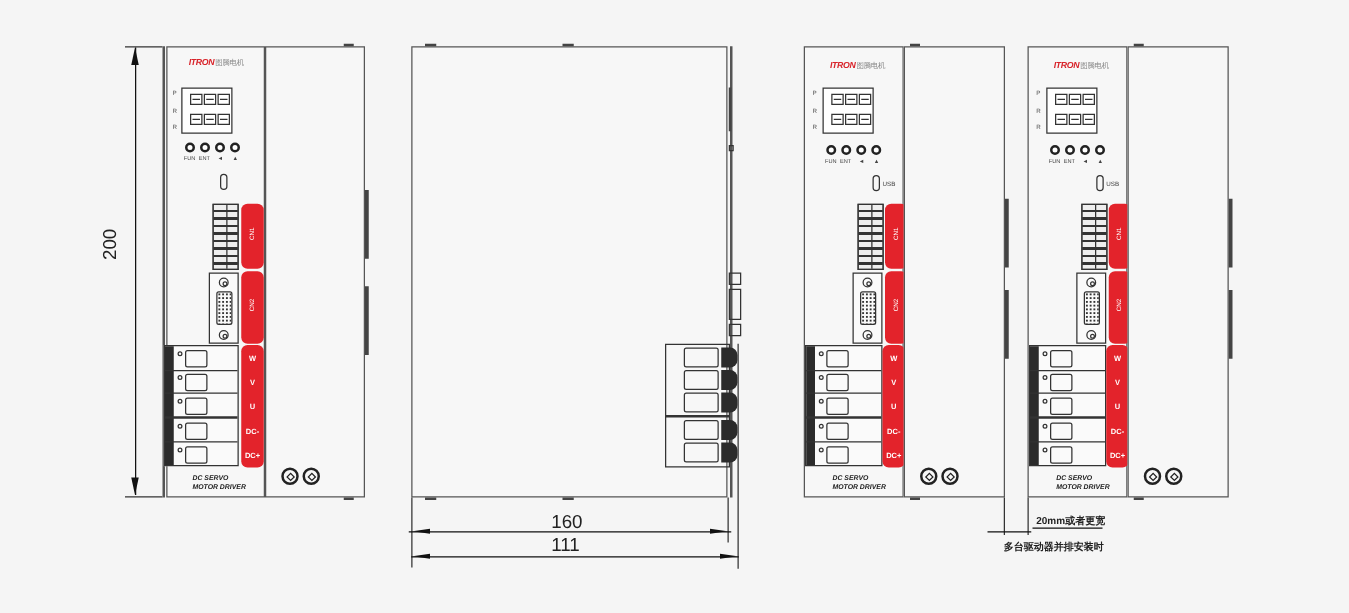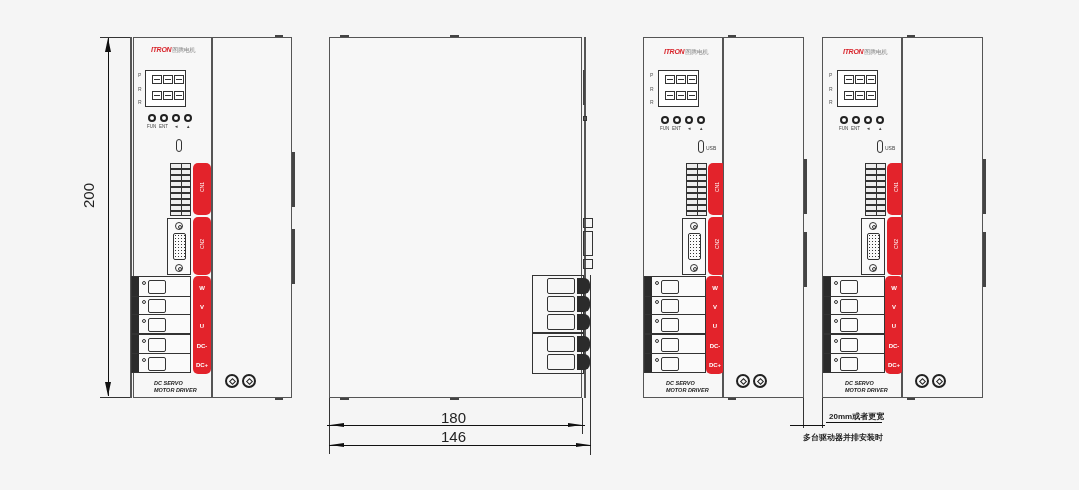--- a/index.html
+++ b/index.html
@@ -163,25 +163,25 @@
 <div class="side-term-cap" style="left:577px;top:314px;width:13px;height:16px;"></div>
 <div class="side-term-cap" style="left:577px;top:336px;width:13px;height:16px;"></div>
 <div class="side-term-cap" style="left:577px;top:354px;width:13px;height:16px;"></div>
 <div class="line" style="left:590px;top:275px;width:1px;height:180px;"></div>
 
 <div class="line" style="left:329px;top:398px;width:1px;height:56px;"></div>
 <div class="line" style="left:582px;top:398px;width:1px;height:36px;"></div>
 <div class="line" style="left:327px;top:425px;width:258px;height:1px;background:#111;"></div>
 <div class="arrow-left" style="left:330px;top:423px;"></div>
 <div class="arrow-right" style="left:568px;top:423px;"></div>
-<div class="dim-text" style="left:441px;top:409px;font-size:15px;">180</div>
+<div class="dim-text" style="left:441px;top:409px;font-size:15px;">160</div>
 <div class="line" style="left:329px;top:445px;width:262px;height:1px;background:#111;"></div>
 <div class="arrow-left" style="left:330px;top:443px;"></div>
 <div class="arrow-right" style="left:576px;top:443px;"></div>
-<div class="dim-text" style="left:441px;top:428px;font-size:15px;">146</div>
+<div class="dim-text" style="left:441px;top:428px;font-size:15px;">111</div>
 
 <div class="driver" style="left:643px;top:37px;width:165px;height:361px;">
   <div class="panel-front" style="left:0;top:0;width:80px;height:361px;">
     <div class="logo" style="left:20px;top:10px;"><span>ITRON</span><span class="cn">图腾电机</span></div>
     <div class="side-lbl" style="left:6px;top:34px;">P</div>
     <div class="side-lbl" style="left:6px;top:48px;">R</div>
     <div class="side-lbl" style="left:6px;top:61px;">R</div>
     <div class="seg-box" style="left:14px;top:32px;width:41px;height:37px;">
       <div class="seg" style="left:6px;top:4px;"></div>
         <div class="seg" style="left:17px;top:4px;"></div>

